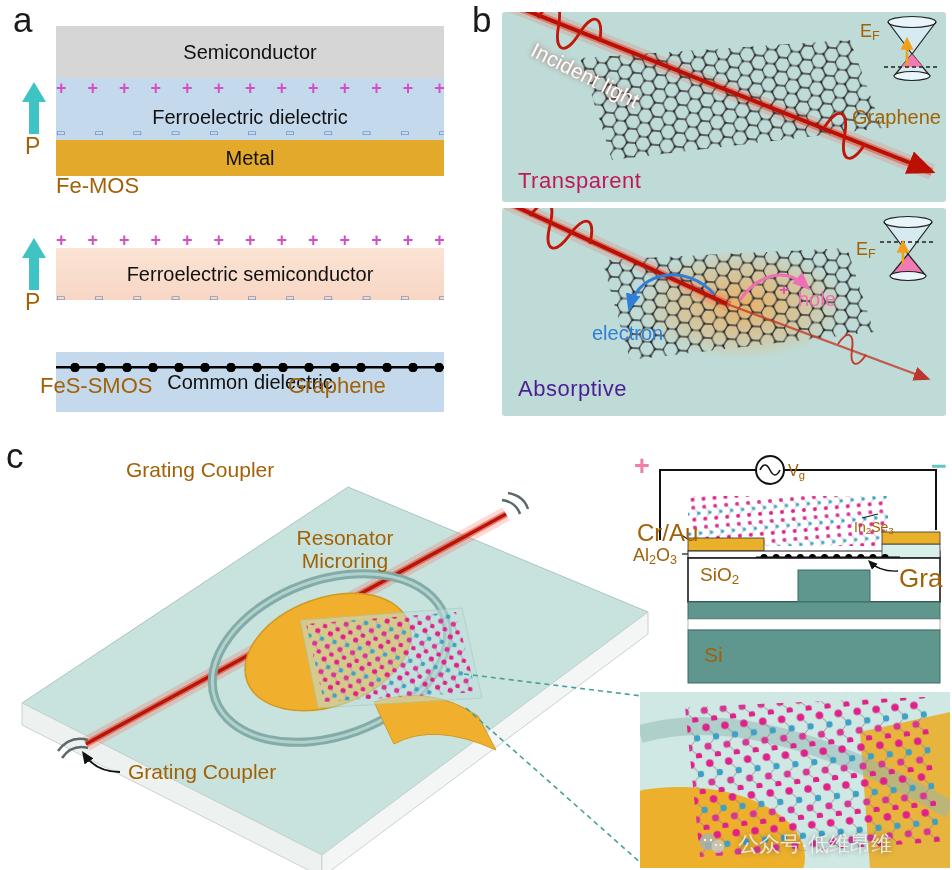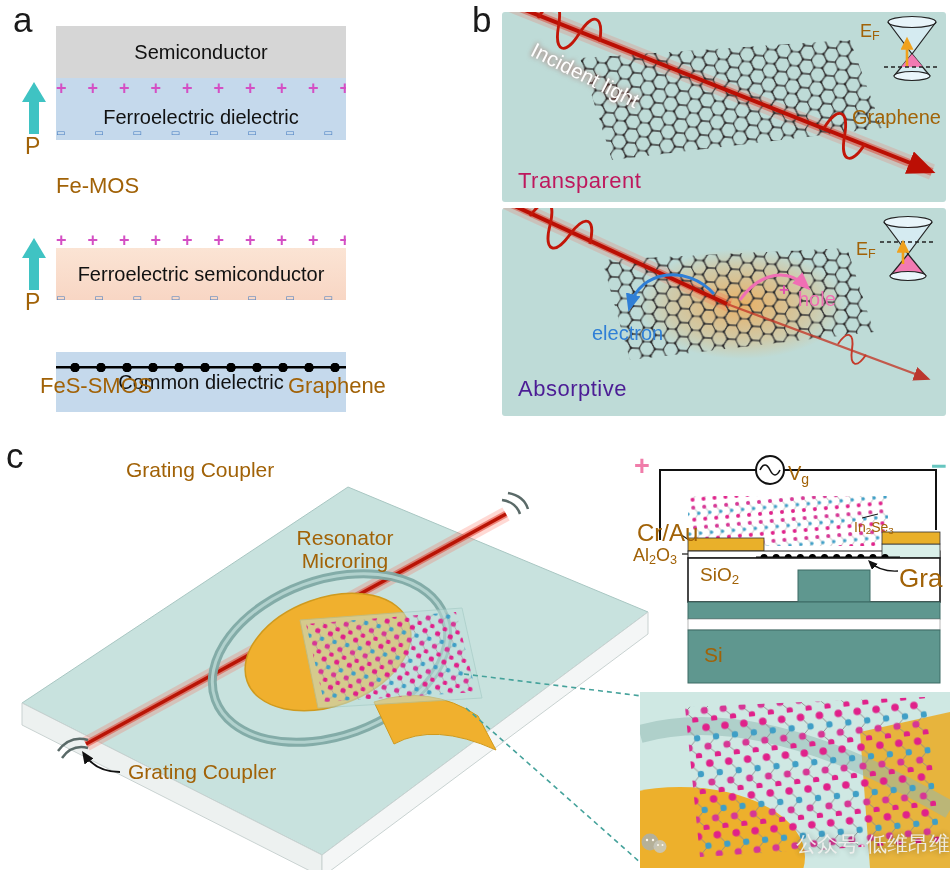--- a/index.html
+++ b/index.html
@@ -4,52 +4,55 @@
 <style>
   *{margin:0;padding:0;box-sizing:border-box}
   html,body{background:#fff}
   #fig{position:relative;width:952px;height:870px;background:#fff;overflow:hidden;
        font-family:"Liberation Sans","DejaVu Sans",sans-serif;color:#111}
   .abs{position:absolute}
   .lbl{position:absolute;font-size:20px;color:#a16207;white-space:nowrap;line-height:1.1}
   .panel-letter{position:absolute;font-size:35px;color:#1a1a1a}
   .sub{font-size:0.7em;vertical-align:-0.25em}
   
-  .stack{position:absolute;width:290px}
+  .stack{position:absolute;width:388px}
   .layerbox{position:relative;width:100%;display:flex;align-items:center;justify-content:center;
             font-size:20px;color:#111}
   .plusrow{position:absolute;left:0;width:100%;text-align:center;font-weight:bold;
            font-size:18px;letter-spacing:8px;color:#d44fc4;white-space:nowrap;overflow:hidden;z-index:3}
   .minusrow{position:absolute;left:0;width:100%;text-align:center;font-size:10px;
             letter-spacing:13px;color:#4a7fc1;white-space:nowrap;overflow:hidden;z-index:3}
   .graphene-row{position:absolute;left:0;width:100%;height:13px;
     background-image:radial-gradient(circle,#000 4.5px,transparent 5px),linear-gradient(#000,#000);
     background-size:26px 13px,100% 2.5px;background-position:6px 0,0 5px;
     background-repeat:repeat-x,no-repeat}
   .teal-box{position:absolute;background:#bedbd7;border-radius:3px}
   .state{position:absolute;font-size:22px;letter-spacing:.5px}
   .wm{position:absolute;left:0;right:0;bottom:10px;display:flex;align-items:center;
-      justify-content:space-between;gap:12px;color:#f0f0ee;font-size:21px;opacity:.92;
+      justify-content:center;gap:12px;color:#f0f0ee;font-size:21px;opacity:.92;
       text-shadow:0 0 6px rgba(0,0,0,.45)}
 </style>
 </head>
 <body>
 
 <div id="fig">
 
   <div class="panel-letter" style="left:13px;top:0px">a</div>
 
   <div class="stack" style="left:56px;top:26px">
     <div class="layerbox" style="height:52px;background:#d6d6d6">
       <span>Semiconductor</span>
     </div>
     <div class="layerbox" style="height:62px;background:#c5d9ec">
       <div class="plusrow" style="top:0px">+ + + + + + + + + + + + + + + + + +</div>
       <span style="margin-top:16px">Ferroelectric dielectric</span>
       <div class="minusrow" style="bottom:2px">▭ ▭ ▭ ▭ ▭ ▭ ▭ ▭ ▭ ▭ ▭ ▭ ▭</div>
+    </div>
+    <div class="layerbox" style="height:36px;background:#e2a92b">
+      <span>Metal</span>
     </div>
   </div>
   <svg class="abs" style="left:22px;top:82px" width="24" height="54">
     <polygon points="12,0 24,20 0,20" fill="#3fc3c3"></polygon>
       <rect x="7" y="18" width="10" height="34" fill="#3fc3c3"></rect>
   </svg>
   <div class="lbl" style="left:25px;top:134px;font-size:23px">P</div>
   <div class="lbl" style="left:56px;top:174px;font-size:22px">Fe-MOS</div>
 
   <div class="stack" style="left:56px;top:230px">
@@ -288,21 +291,21 @@
     <rect x="58" y="108" width="252" height="44" fill="#fff" stroke="#1a1a1a" stroke-width="1.6"></rect>
     <rect x="168" y="120" width="72" height="32" fill="#5f978f" stroke="#3c6a64" stroke-width="1"></rect>
     <rect x="58" y="152" width="252" height="17" fill="#5f978f" stroke="#3c6a64" stroke-width="1"></rect>
     <rect x="58" y="169" width="252" height="11" fill="#fff" stroke="#888" stroke-width="0.6"></rect>
     <rect x="58" y="180" width="252" height="53" fill="#5f978f" stroke="#3c6a64" stroke-width="1"></rect>
     <path d="M268 121 Q250 122 240 112" fill="none" stroke="#111" stroke-width="1.4" marker-end="url(#mBlkD)"></path>
   </svg>
 
   <div class="lbl" style="left:634px;top:452px;color:#f07daa;font-size:27px;font-weight:bold">+</div>
   <div class="lbl" style="left:931px;top:452px;color:#67c6c0;font-size:27px;font-weight:bold">−</div>
-  <div class="lbl" style="left:788px;top:462px;font-size:20px">
+  <div class="lbl" style="left:788px;top:462px;font-size:16px">
     <span>V</span><span class="sub">g</span>
   </div>
   <div class="lbl" style="left:637px;top:520px;font-size:24px">Cr/Au</div>
   <div class="lbl" style="left:633px;top:546px;font-size:18px">
     <span>Al</span><span class="sub">2</span><span>O</span><span class="sub">3</span>
   </div>
   <div class="lbl" style="left:854px;top:520px;font-size:14px">
     <span>In</span><span class="sub">2</span><span>Se</span><span class="sub">3</span>
   </div>
   <div class="lbl" style="left:700px;top:565px;font-size:19px">

